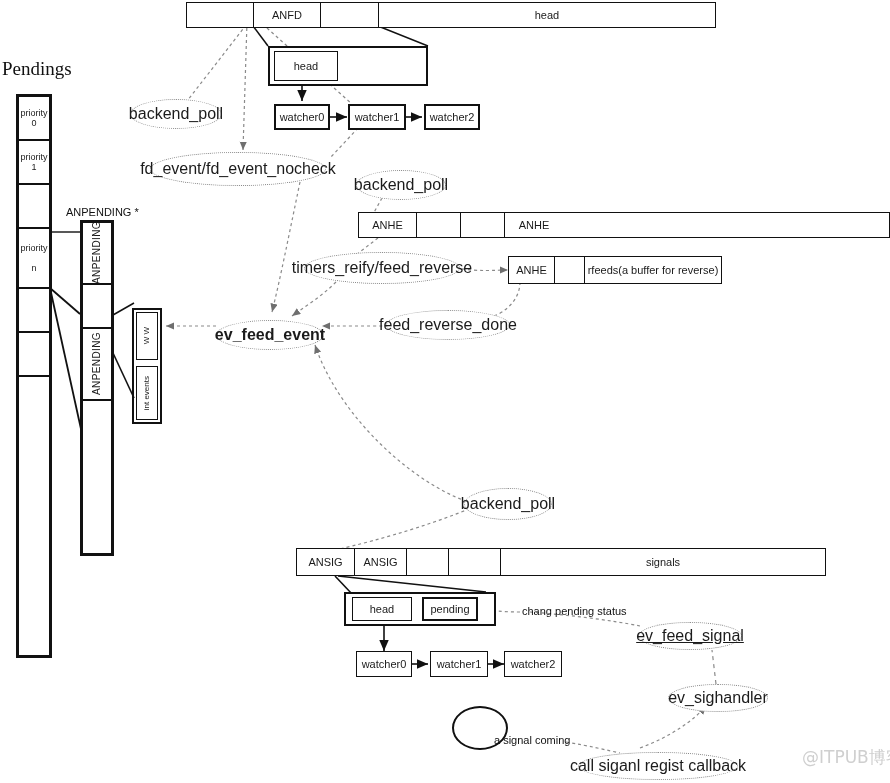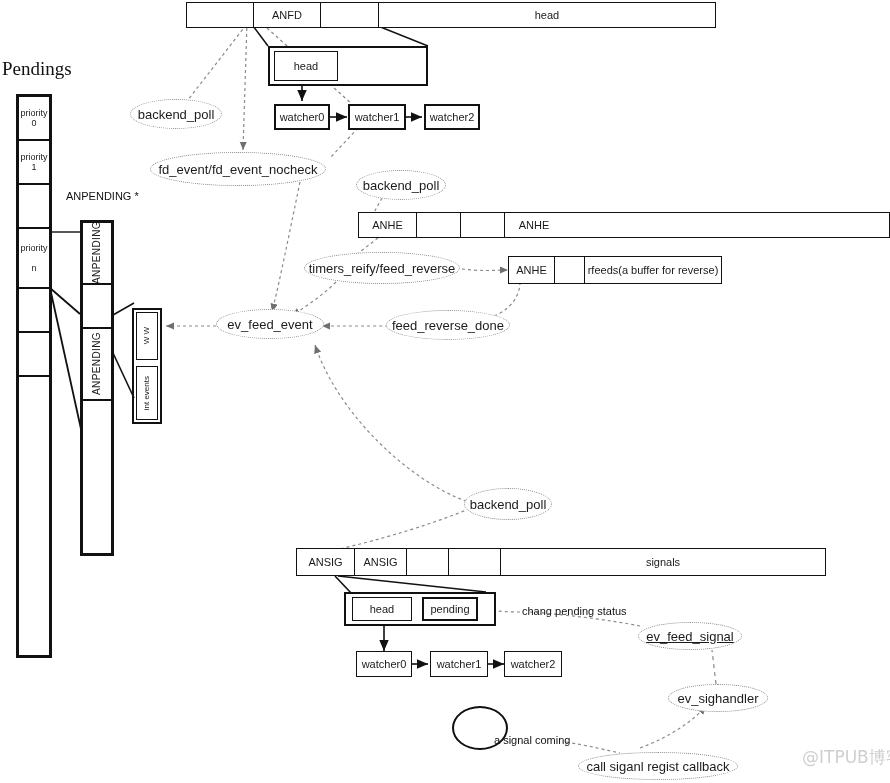--- a/index.html
+++ b/index.html
@@ -34,21 +34,21 @@
     font-size:10px;letter-spacing:0.4px;white-space:nowrap;
   }
   .vtext.sm{font-size:8px;letter-spacing:0px;}
 
   
   .bubble{
     position:absolute;box-sizing:border-box;
     border:1.4px dotted #8a8a8a;border-radius:50%/50%;
     background:#fff;
     display:flex;align-items:center;justify-content:center;
-    font-size:13px;color:#1b1b1b;white-space:nowrap;
+    font-size:16px;color:#1b1b1b;white-space:nowrap;
     padding:0 6px;
   }
 
   .plain{
     position:absolute;font-size:11px;color:#111;white-space:nowrap;
   }
   .title{
     position:absolute;font-family:"Liberation Serif","DejaVu Serif",serif;
     font-size:19px;color:#111;white-space:nowrap;
   }
@@ -148,21 +148,21 @@
   </div>
   <div class="box thin" style="left:18px;top:184px;width:32px;height:44px;"></div>
   <div class="box thin" style="left:18px;top:228px;width:32px;height:60px;flex-direction:column;font-size:9px;gap:9px;">
     <span>priority</span>
     <span>n</span>
   </div>
   <div class="box thin" style="left:18px;top:288px;width:32px;height:44px;"></div>
   <div class="box thin" style="left:18px;top:332px;width:32px;height:44px;"></div>
   <div class="box thin" style="left:18px;top:376px;width:32px;height:280px;"></div>
 
-  <div class="plain" style="left:66px;top:190px;">ANPENDING *</div>
+  <div class="plain" style="left:66px;top:206px;">ANPENDING *</div>
 
   <div class="box heavy" style="left:80px;top:220px;width:34px;height:336px;background:transparent;"></div>
   <div class="box thin" style="left:82px;top:222px;width:30px;height:62px;">
     <span class="vtext">ANPENDING</span>
   </div>
   <div class="box thin" style="left:82px;top:284px;width:30px;height:44px;"></div>
   <div class="box thin" style="left:82px;top:328px;width:30px;height:72px;">
     <span class="vtext">ANPENDING</span>
   </div>
   <div class="box thin" style="left:82px;top:400px;width:30px;height:154px;"></div>
@@ -202,21 +202,21 @@
     <div class="cell" style="width:58px;">ANHE</div>
   </div>
 
   <div class="cellrow" style="left:508px;top:256px;width:214px;height:28px;border-width:1.8px;">
     <div class="cell" style="width:46px;">ANHE</div>
     <div class="cell" style="width:30px;"></div>
     <div class="cell" style="flex:1;">rfeeds(a buffer for reverse)</div>
   </div>
 
   <div class="bubble" style="left:304px;top:252px;width:156px;height:32px;">timers_reify/feed_reverse</div>
-  <div class="bubble" style="left:216px;top:309px;width:108px;height:30px;">ev_feed_event</div>
+  <div class="bubble" style="left:216px;top:320px;width:108px;height:30px;font-weight:bold;">ev_feed_event</div>
   <div class="bubble" style="left:386px;top:310px;width:124px;height:30px;">feed_reverse_done</div>
   <div class="bubble" style="left:464px;top:488px;width:88px;height:32px;">backend_poll</div>
 
   <div class="cellrow" style="left:276px;top:548px;width:530px;height:28px;margin-left:20px;">
     <div class="cell" style="width:58px;">ANSIG</div>
     <div class="cell" style="width:52px;">ANSIG</div>
     <div class="cell" style="width:42px;"></div>
     <div class="cell" style="width:52px;"></div>
     <div class="cell" style="flex:1;">signals</div>
   </div>

